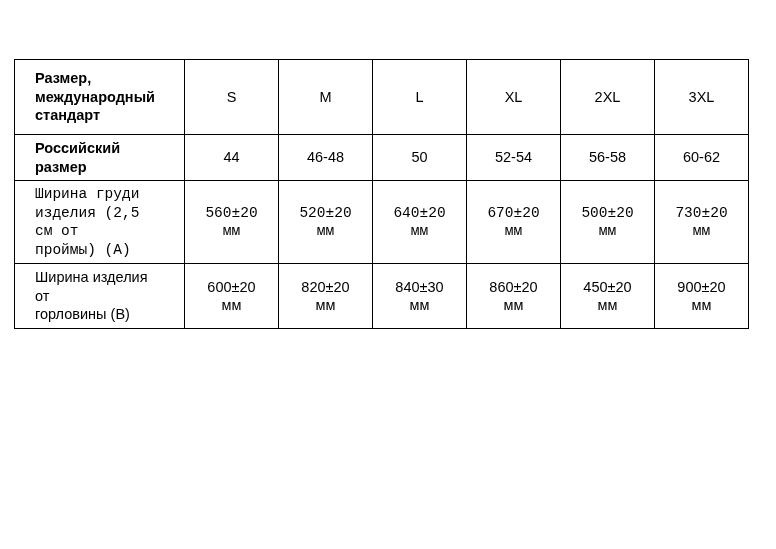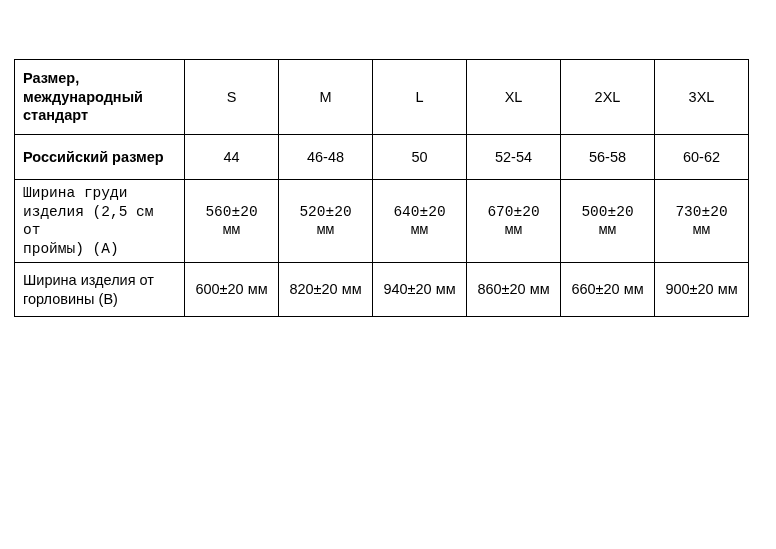--- a/index.html
+++ b/index.html
@@ -23,21 +23,21 @@
   }
   table.size-table {
     border-collapse: collapse;
     table-layout: fixed;
     width: 734px;
   }
   table.size-table td {
     border: 1px solid #000000;
     font-size: 14.5px;
     line-height: 1.28;
-    padding: 4px 8px;
+    padding: 4px 20px;
     vertical-align: middle;
     color: #000000;
   }
   
   col.c0 { width: 170px; }
   col.c1 { width: 94px; }
   col.c2 { width: 94px; }
   col.c3 { width: 94px; }
   col.c4 { width: 94px; }
   col.c5 { width: 94px; }
@@ -111,20 +111,20 @@
         <td class="val">730±20 мм</td>
       </tr>
 
       <tr class="r-len">
         <td class="label">
           <div>Ширина изделия от</div>
           <div>горловины (B)</div>
         </td>
         <td class="val">600±20 мм</td>
         <td class="val">820±20 мм</td>
-        <td class="val">940±20 мм</td>
+        <td class="val">840±30 мм</td>
         <td class="val">860±20 мм</td>
-        <td class="val">660±20 мм</td>
+        <td class="val">450±20 мм</td>
         <td class="val">900±20 мм</td>
       </tr>
     </tbody>
   </table>
 </div>
 
 </body></html>

